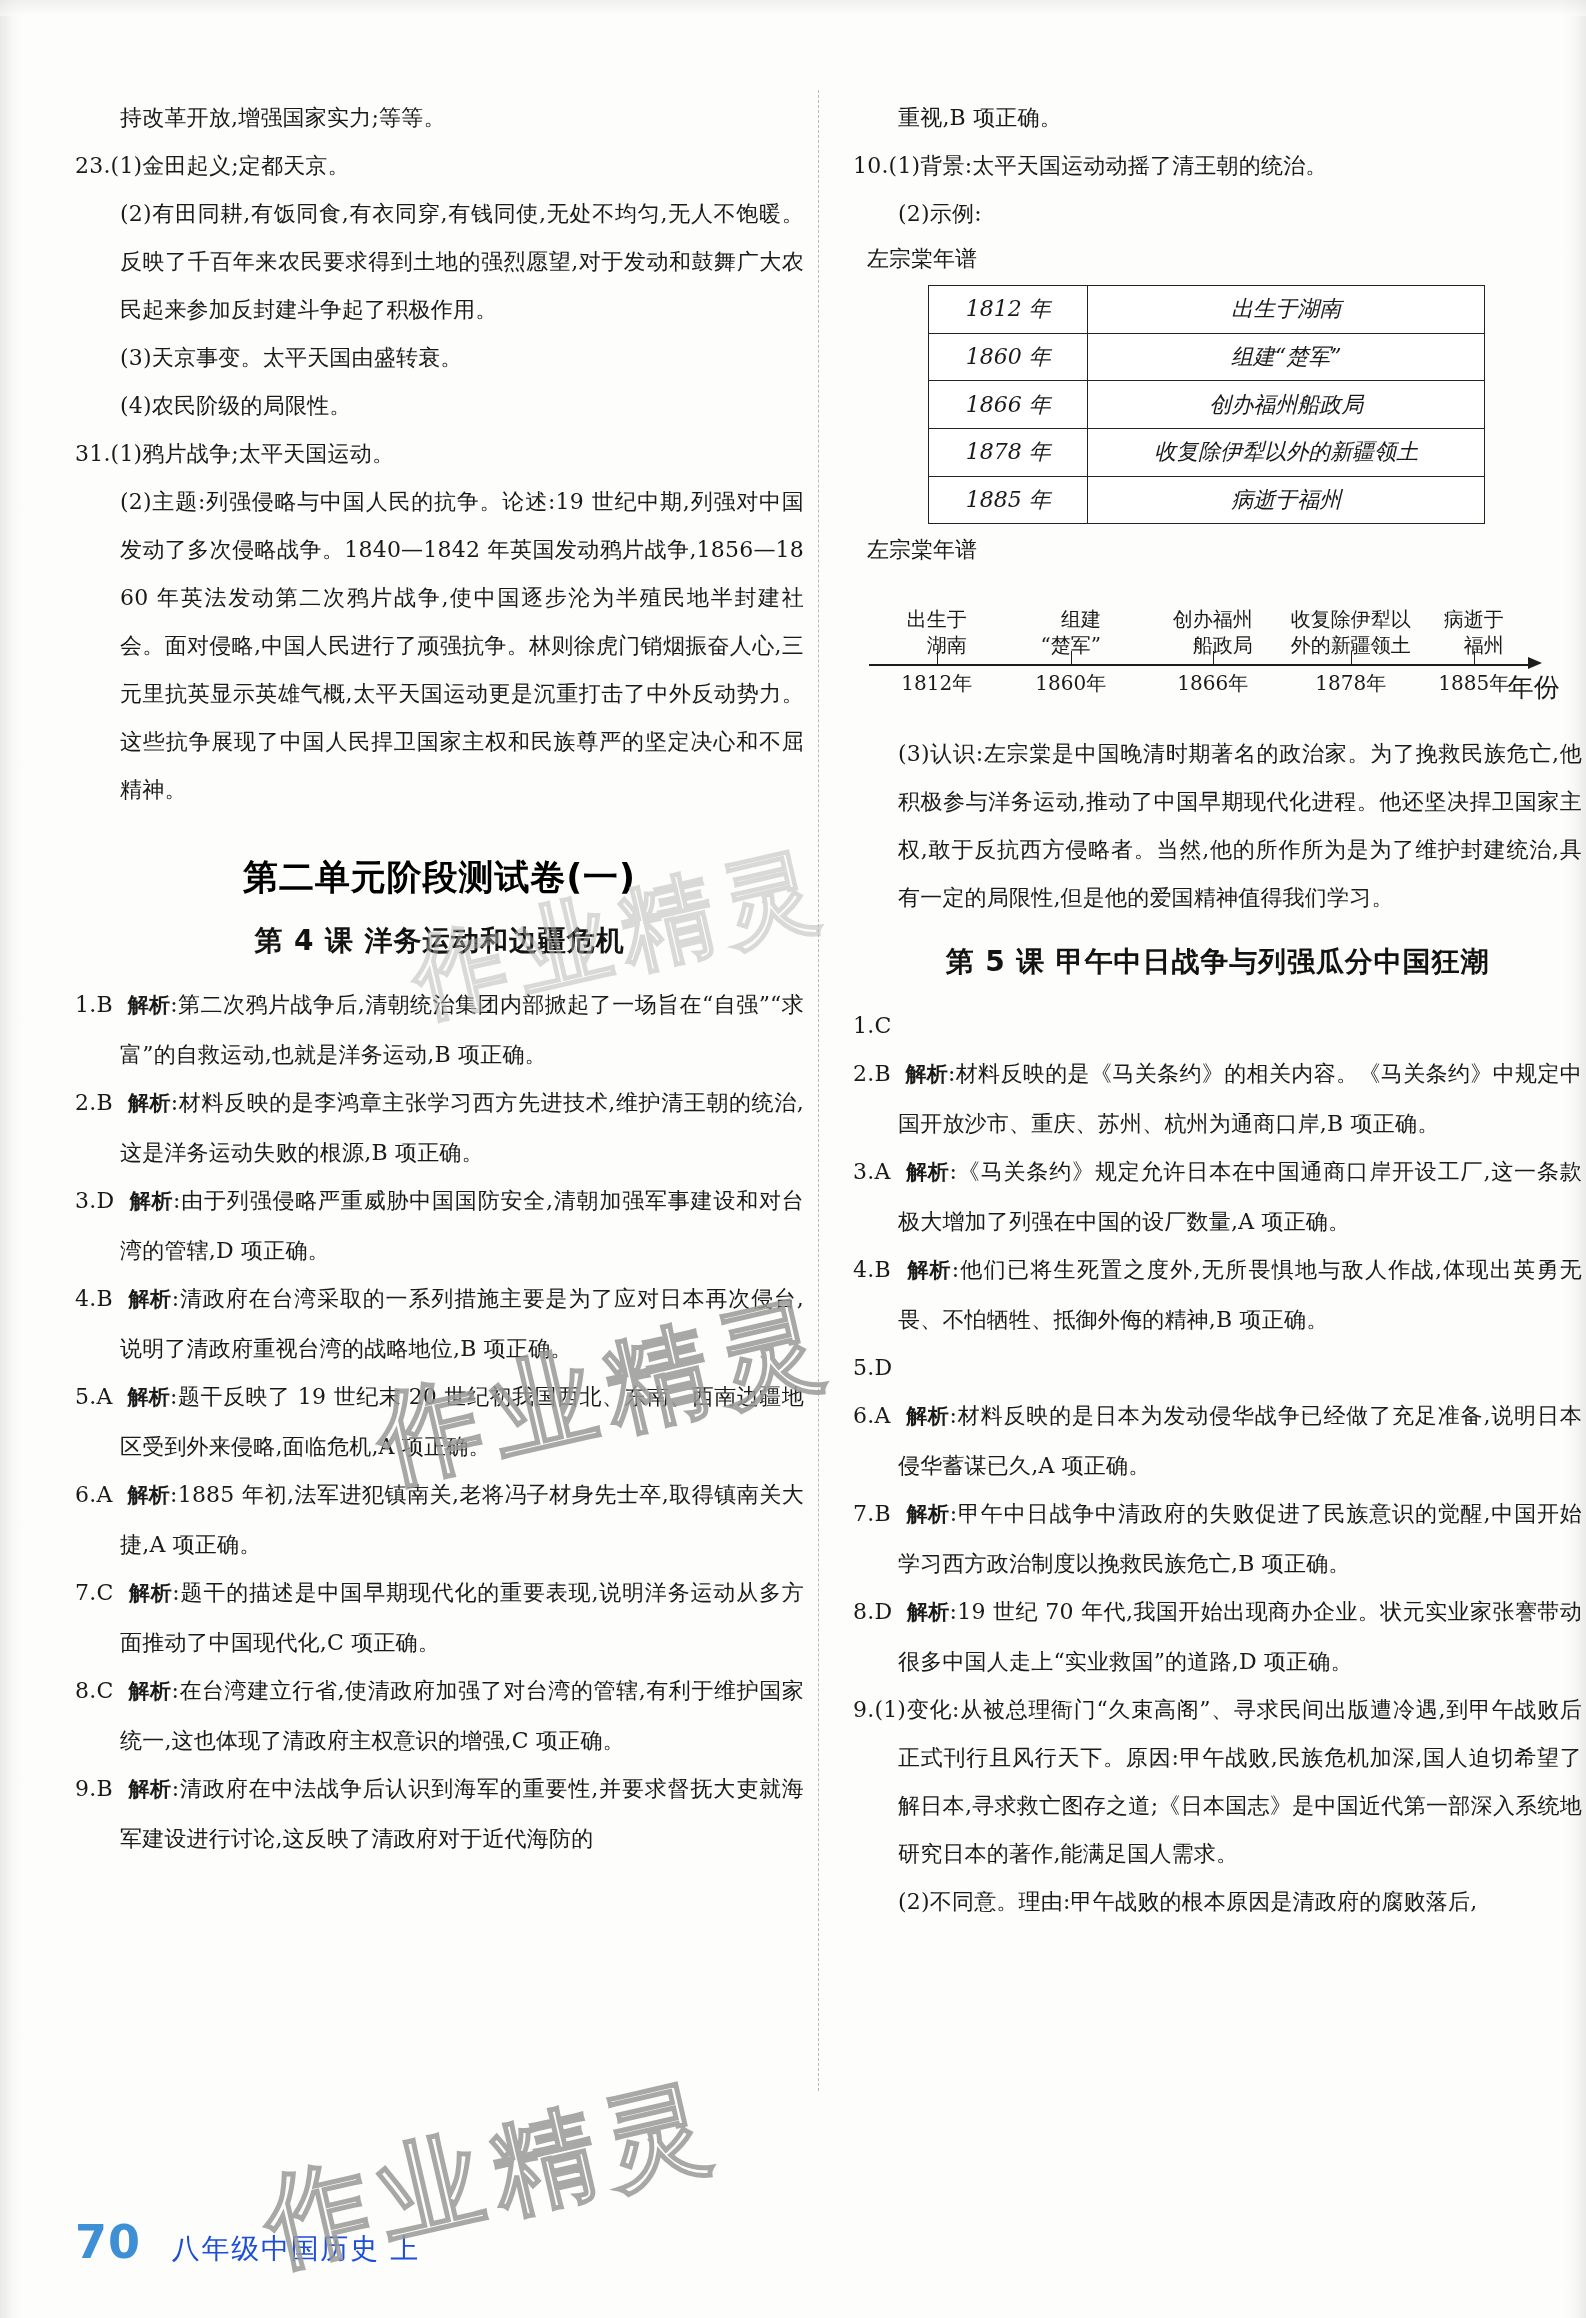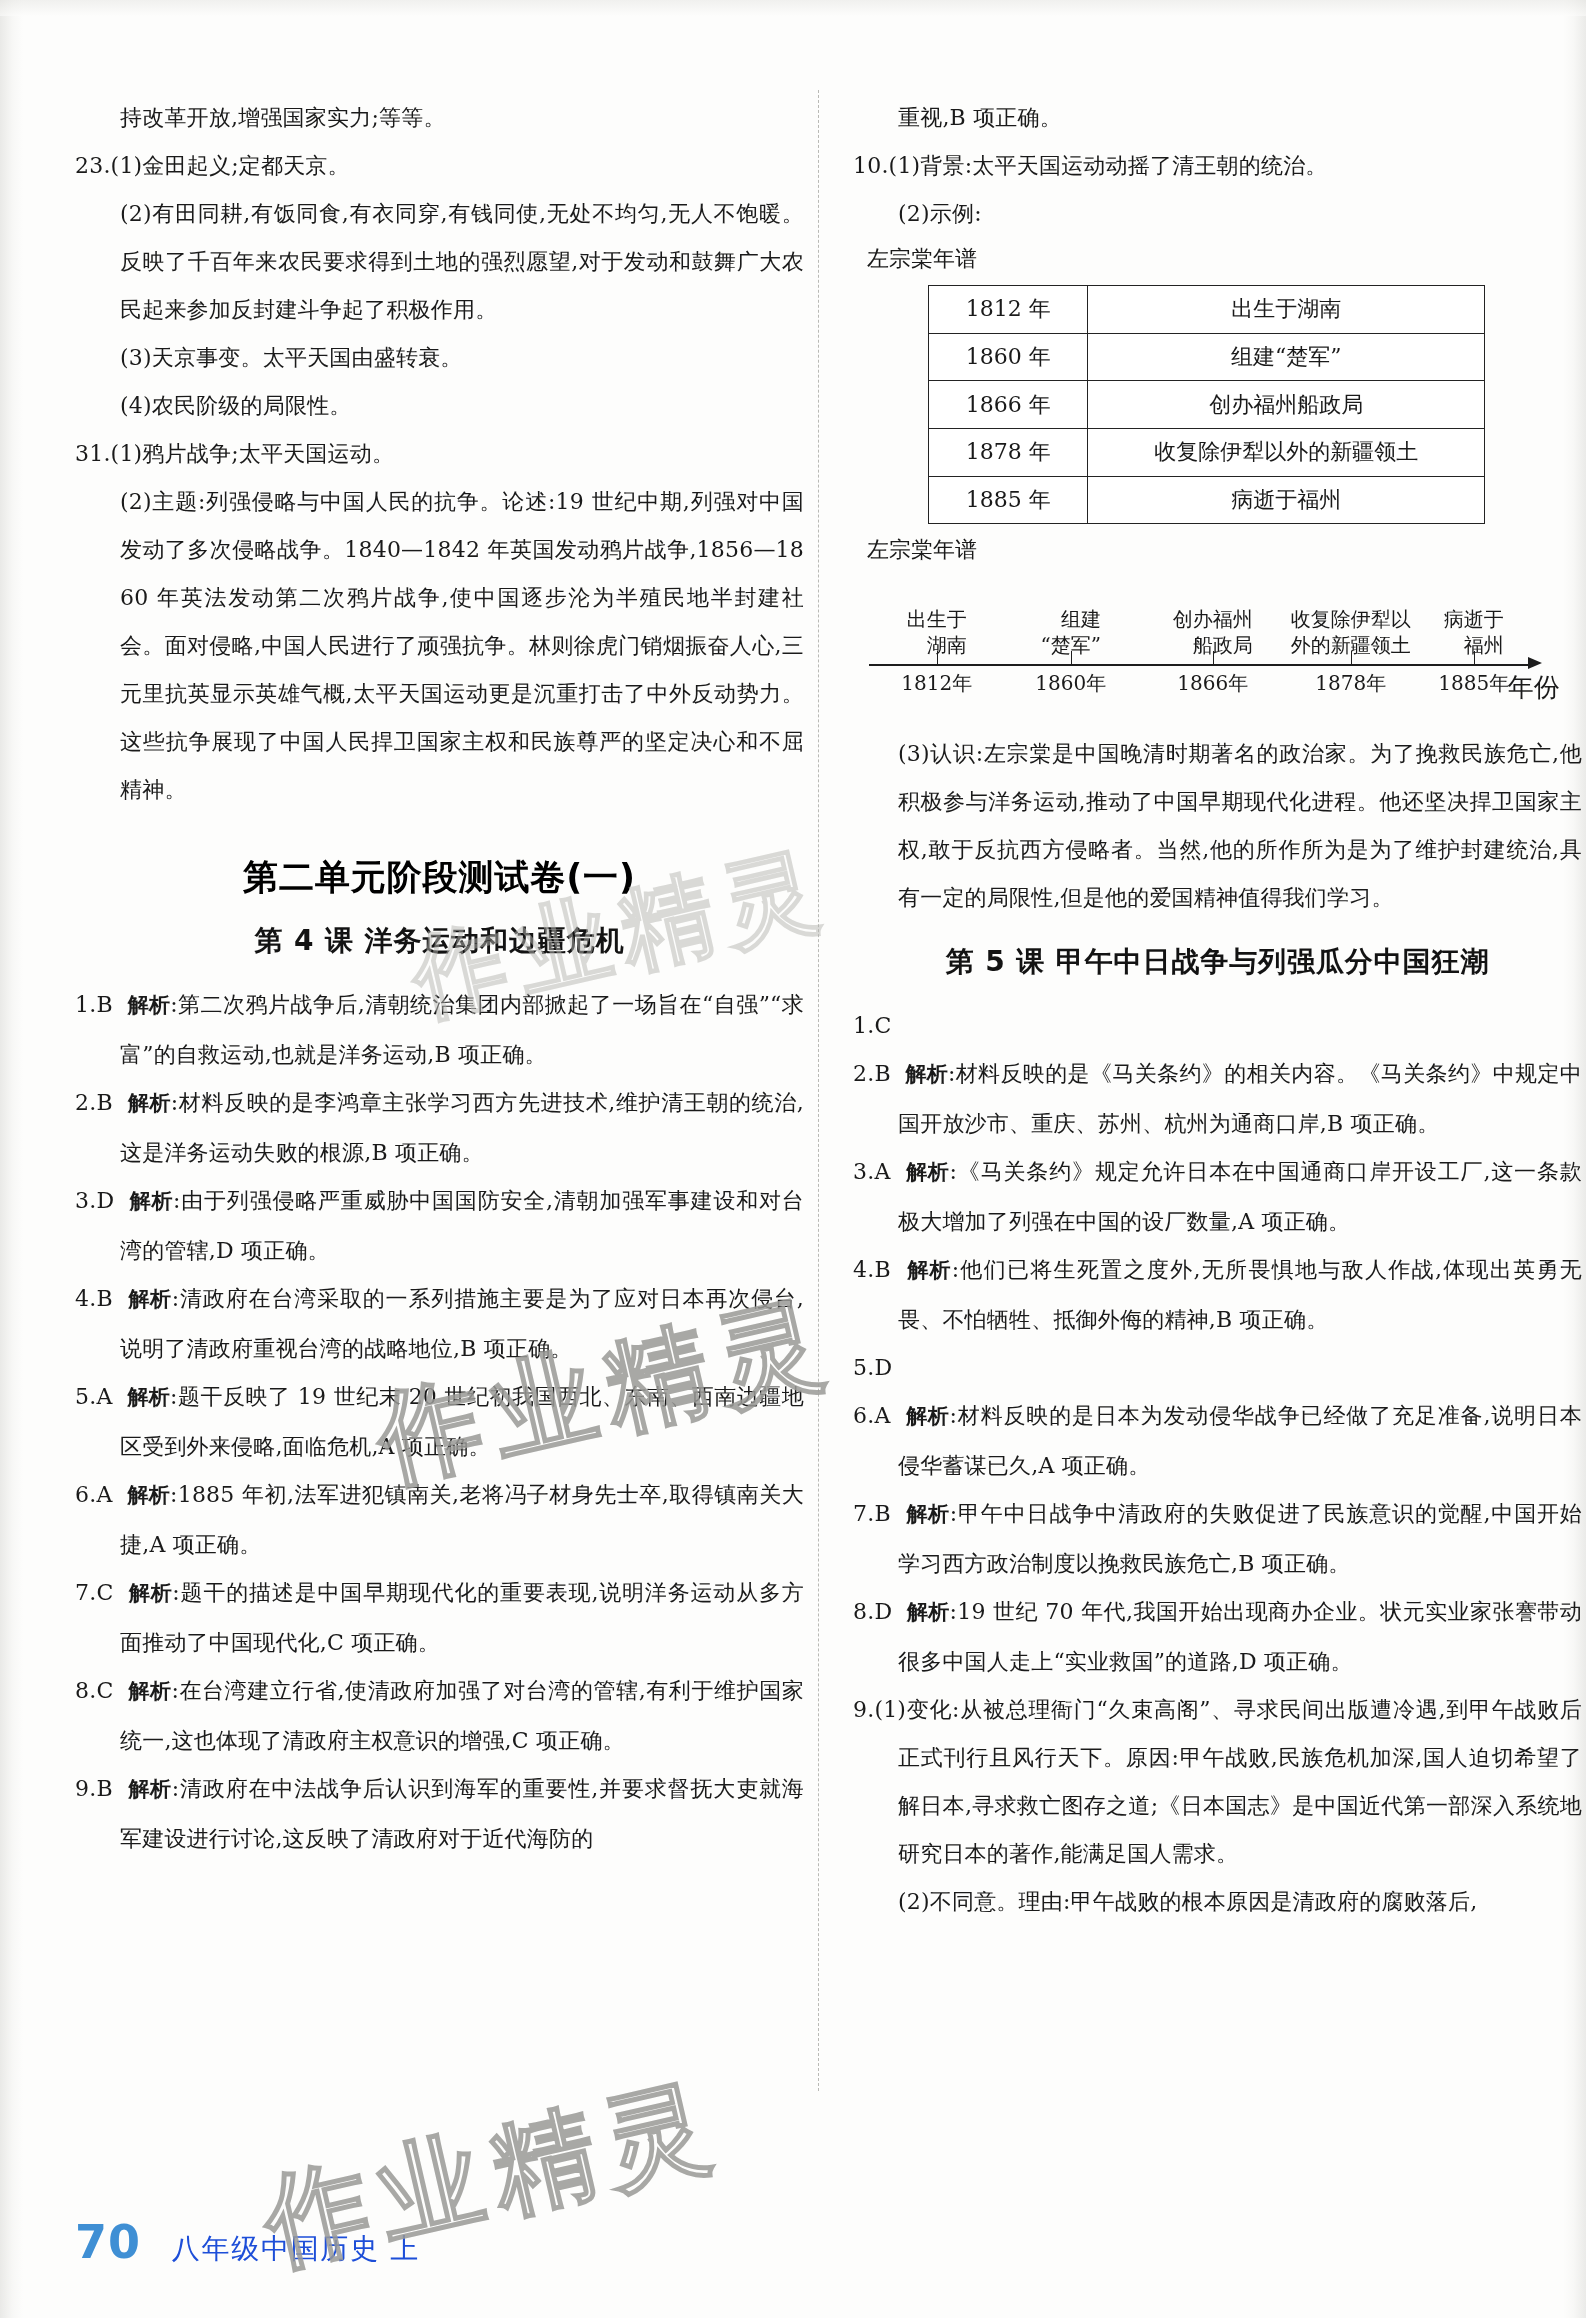--- a/index.html
+++ b/index.html
@@ -101,20 +101,21 @@
   .table-caption {
     font-size: 22px;
     line-height: 42px;
     padding-left: 14px;
   }
   table.nianpu {
     border-collapse: collapse;
     margin: 5.2px 0 5.2px 75px;
     width: 557px;
     background: #fff;
+    font-style: italic;
   }
   table.nianpu td {
     border: 1.4px solid #232323;
     font-size: 22px;
     padding: 7.8px 5.2px;
     text-align: center;
     height: 31px;
   }
   table.nianpu td.year { width: 148px; }
 

